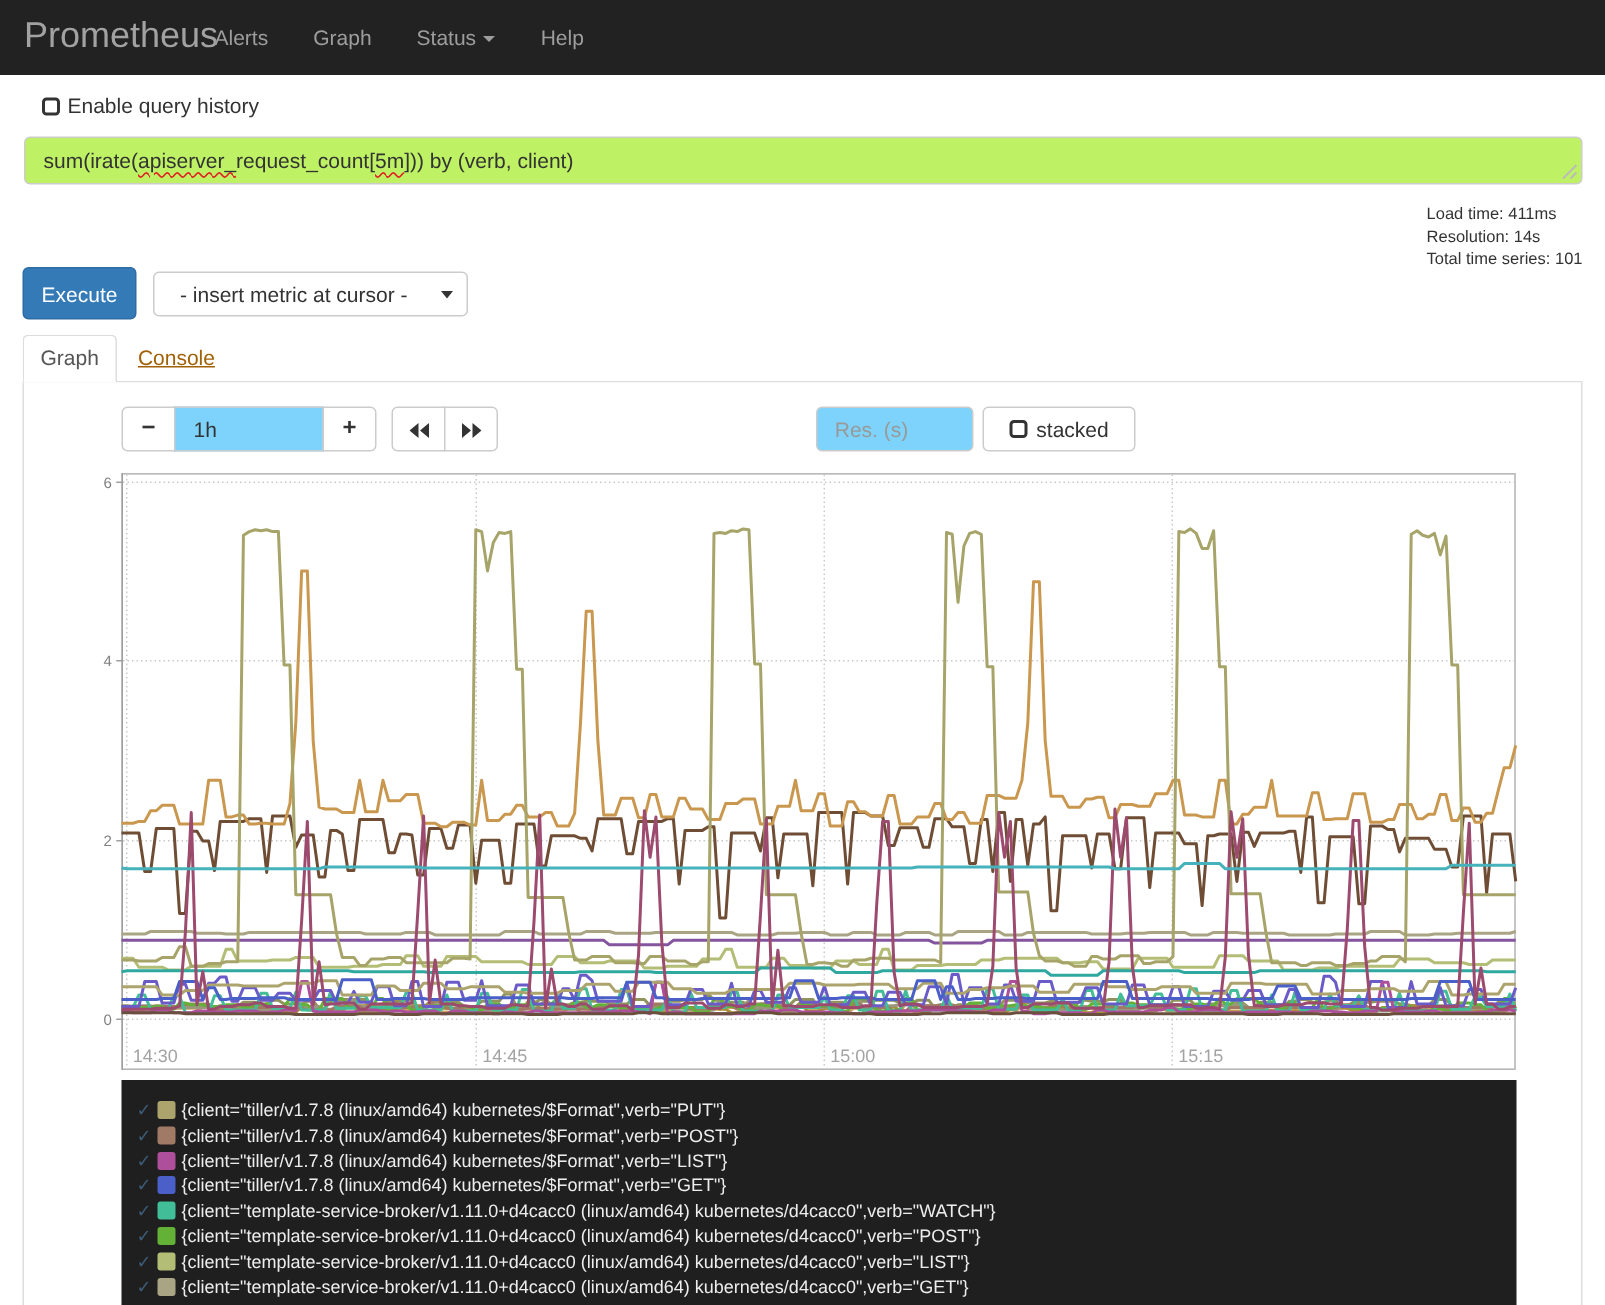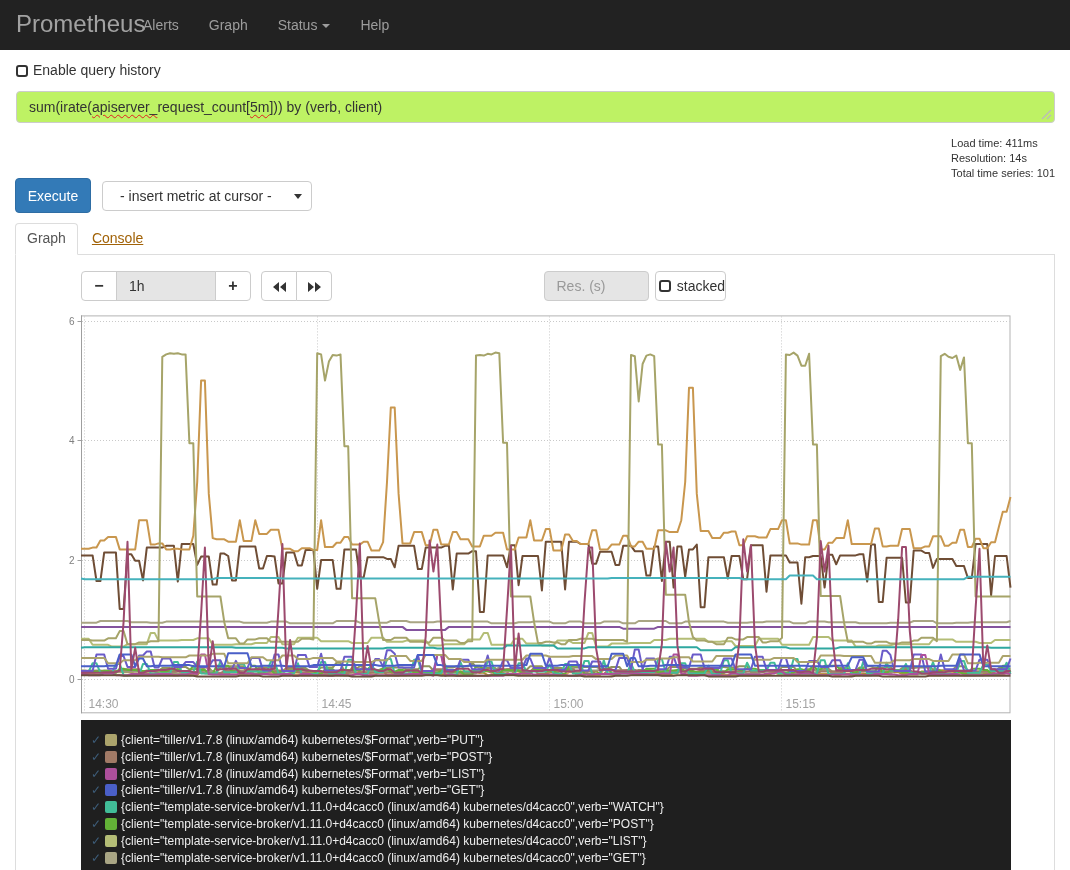--- a/index.html
+++ b/index.html
@@ -13,21 +13,21 @@
     color: #a2a2a2; line-height: 20px; cursor: pointer; }
   .navbar-nav { position: absolute; left: 128px; top: 0; list-style: none; height: 50px; }
   .navbar-nav li { float: left; }
   .navbar-nav li a { display: block; padding: 15px; color: #9d9d9d; font-size: 14px;
     line-height: 20px; text-decoration: none; cursor: pointer; }
   .caret { display: inline-block; width: 0; height: 0; margin-left: 5px; vertical-align: middle;
     border-top: 4px solid #9d9d9d;
     border-right: 4px solid transparent; border-left: 4px solid transparent; }
 
   
-  .history-row { position: absolute; left: 16px; top: 62px; height: 18px; }
+  .history-row { position: absolute; left: 28px; top: 62px; height: 18px; }
   .cb { display: inline-block; width: 12px; height: 12px; border: 2px solid #333;
     border-radius: 3px; background: #fff; vertical-align: -2px; }
   .history-row label { margin-left: 5px; font-size: 14px; color: #333; vertical-align: top; }
 
   
   .expr { position: absolute; left: 16px; top: 91px; width: 1039px; height: 32px;
     border: 1px solid #ccc; border-radius: 4px; background: #bef264; padding: 6px 12px;
     font-size: 14px; color: #333; line-height: 19px; white-space: pre; overflow: hidden; }
   .expr .miss { text-decoration: underline wavy #e02020 1px; text-underline-offset: 2px; }
   .resize-grip { position: absolute; right: 2px; bottom: 2px; width: 12px; height: 12px; }
@@ -55,35 +55,35 @@
   .tab.inactive { color: #a16207; text-decoration: underline; }
 
   
   .panel { position: absolute; left: 15px; top: 255px; width: 1040px; height: 700px;
     border-left: 1px solid #ddd; border-right: 1px solid #ddd; background: #fff; }
 
   
   .gctl { position: absolute; top: 16px; left: 0; width: 100%; height: 30px; font-size: 14px; z-index: 2; }
   .gbtn { display: inline-block; height: 30px; background: #fff; border: 1px solid #ccc;
     text-align: center; line-height: 28px; color: #333; cursor: pointer; vertical-align: top; }
-  .ginput { display: inline-block; height: 30px; background: #e5e5e5; border: 1px solid #ccc;
+  .ginput { display: inline-block; height: 30px; background: #7dd3fc; border: 1px solid #ccc;
     padding: 0 12px; font-size: 14px; font-family: inherit; color: #333; vertical-align: top; }
   .ginput::placeholder { color: #999; opacity: 1; }
   .grp { position: absolute; top: 0; display: flex; }
   .grp > * { margin-left: -1px; }
   .grp > *:first-child { margin-left: 0; }
 
   .rng-minus { width: 36px; border-radius: 4px 0 0 4px; font-weight: bold; font-size: 16px; }
   .rng-input { width: 100px; border-radius: 0; }
   .rng-plus  { width: 36px; border-radius: 0 4px 4px 0; font-weight: bold; font-size: 16px; }
   .tm-back { width: 36px; border-radius: 4px 0 0 4px; }
   .tm-input { width: 208px; border-radius: 0; }
   .tm-fwd  { width: 36px; border-radius: 0 4px 4px 0; }
   .res-input { position: absolute; top: 0; width: 105px; border-radius: 4px; }
-  .stacked-btn { position: absolute; top: 0; width: 71px; border-radius: 4px; text-align: right; }
+  .stacked-btn { position: absolute; top: 0; width: 102px; border-radius: 4px; }
   .stacked-btn .cb { width: 12px; height: 12px; border-width: 2px; vertical-align: -1px; margin-right: 6px; }
 
   
   .chart-svg { position: absolute; left: 0; top: 55px; z-index: 1; }
 
   
   .legend { position: absolute; left: 65px; top: 465px; width: 929.5px; height: 180px;
     background: #1f1f1f; padding: 13px 0 0 10px; overflow: hidden; z-index: 2; }
   .legend-row { height: 16.8px; white-space: nowrap; font-size: 12px; color: #ededed; }
   .legend-check { display: inline-block; width: 12px; color: #3d5c78; font-size: 12px; }

